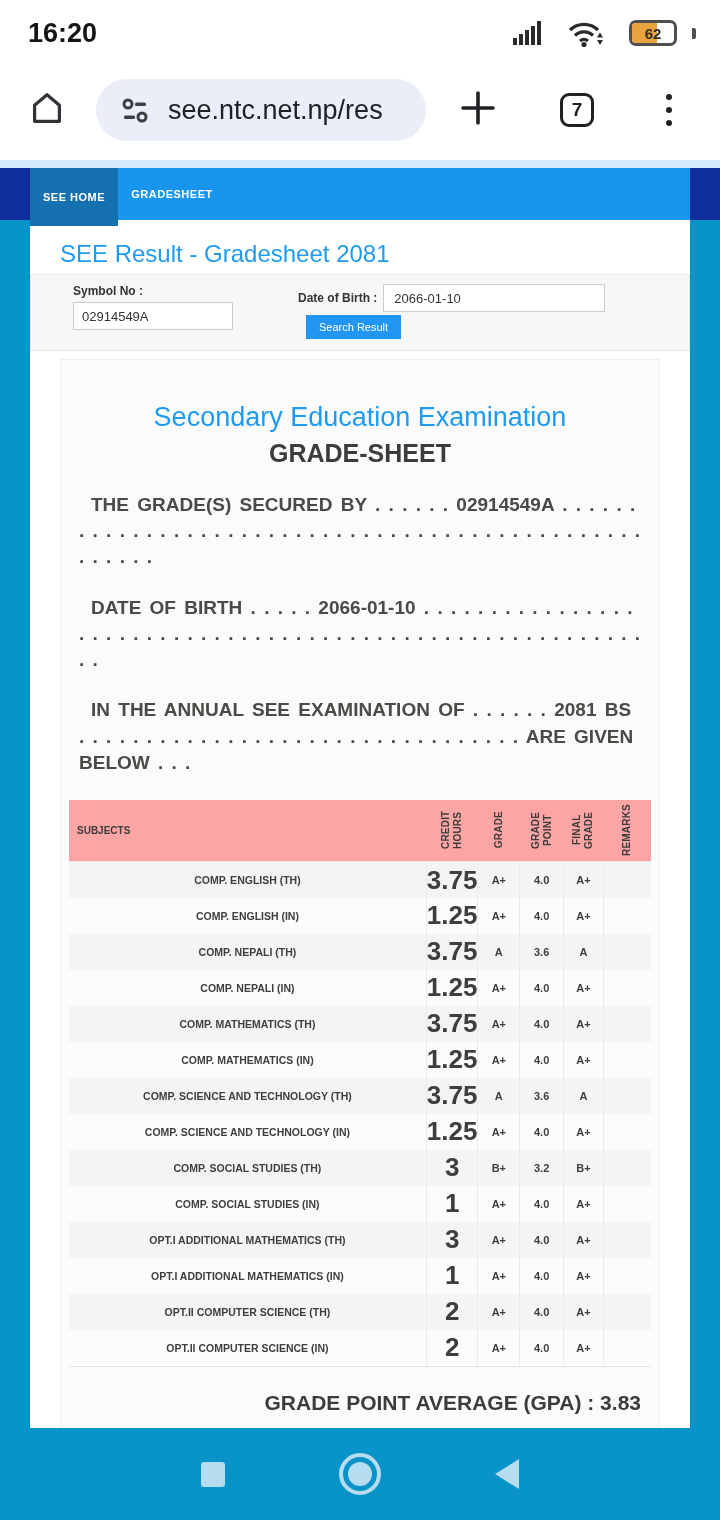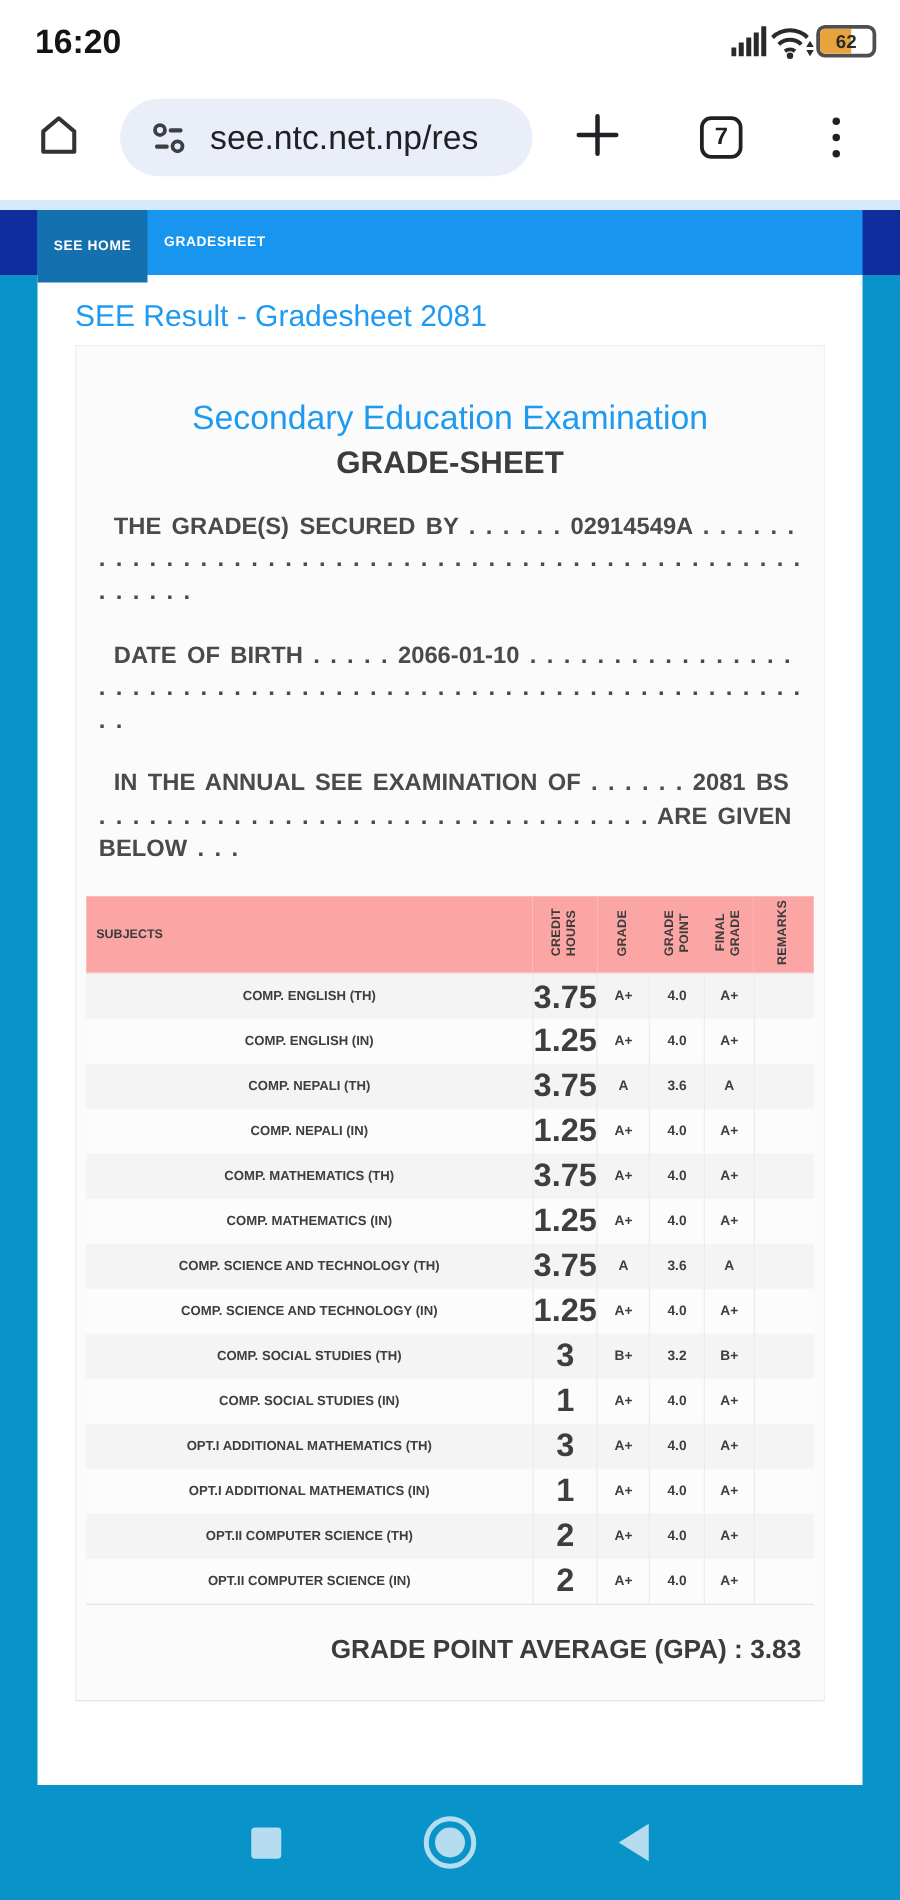--- a/index.html
+++ b/index.html
@@ -3,21 +3,21 @@
 <meta charset="utf-8">
 <style>
   * { box-sizing: border-box; margin: 0; padding: 0; }
   html,body { width:720px; height:1520px; overflow:hidden; background:#fff;
               font-family:"Liberation Sans", sans-serif; }
 
   
   .status-bar { height:60px; background:#fff; display:flex; align-items:center;
                 justify-content:space-between; padding:6px 24px 0 28px; }
   .status-time { font-size:27px; font-weight:bold; color:#141414; }
-  .status-icons { display:flex; align-items:center; gap:0; }
+  .status-icons { display:flex; align-items:center; gap:24px; }
   .battery { position:relative; width:48px; height:26px; border:3px solid #4f4f4f;
              border-radius:7px; overflow:hidden; background:#fff; }
   .battery-fill { position:absolute; left:0; top:0; bottom:0; width:60%; background:#e8a33d; }
   .battery-num { position:absolute; inset:0; display:flex; align-items:center; justify-content:center;
                  font-size:15px; font-weight:bold; color:#2b2b2b; }
   .battery-nub { width:4px; height:11px; background:#4f4f4f; border-radius:0 2px 2px 0; margin-left:-9px; }
 
   
   .toolbar { height:100px; background:#fff; display:flex; align-items:center; }
   .home-btn { margin-left:26px; }
@@ -166,20 +166,33 @@
       <span class="nav-label">GRADESHEET</span>
     </div>
   </div>
 </div>
 
 <div class="web-body">
   <div class="page-white">
 
     <h2 class="page-title">SEE Result - Gradesheet 2081</h2>
 
+    <div class="search-panel">
+      <div class="col-symbol">
+        <div class="field-label">Symbol No :</div>
+        <input type="text" value="02914549A" style="">
+      </div>
+      <div class="col-dob">
+        <div class="dob-row">
+          <span class="field-label">Date of Birth :</span>
+          <input type="text" value="2066-01-10" style="">
+        </div>
+        <button class="search-btn">Search Result</button>
+      </div>
+    </div>
 
     <div class="sheet-card">
       <div class="exam-title">Secondary Education Examination</div>
       <div class="doc-title">GRADE-SHEET</div>
 
       <p class="dots-line first">THE GRADE(S) SECURED BY . . . . . . 02914549A . . . . . . . . . . . . . . . . . . . . . . . . . . . . . . . . . . . . . . . . . . . . . . . . . . . . . .</p>
       <p class="dots-line">DATE OF BIRTH . . . . . 2066-01-10 . . . . . . . . . . . . . . . . . . . . . . . . . . . . . . . . . . . . . . . . . . . . . . . . . . . . . . . . . . . .</p>
       <p class="dots-line">IN THE ANNUAL SEE EXAMINATION OF . . . . . . 2081 BS . . . . . . . . . . . . . . . . . . . . . . . . . . . . . . . . . ARE GIVEN BELOW . . .</p>
 
       <table class="grades">

